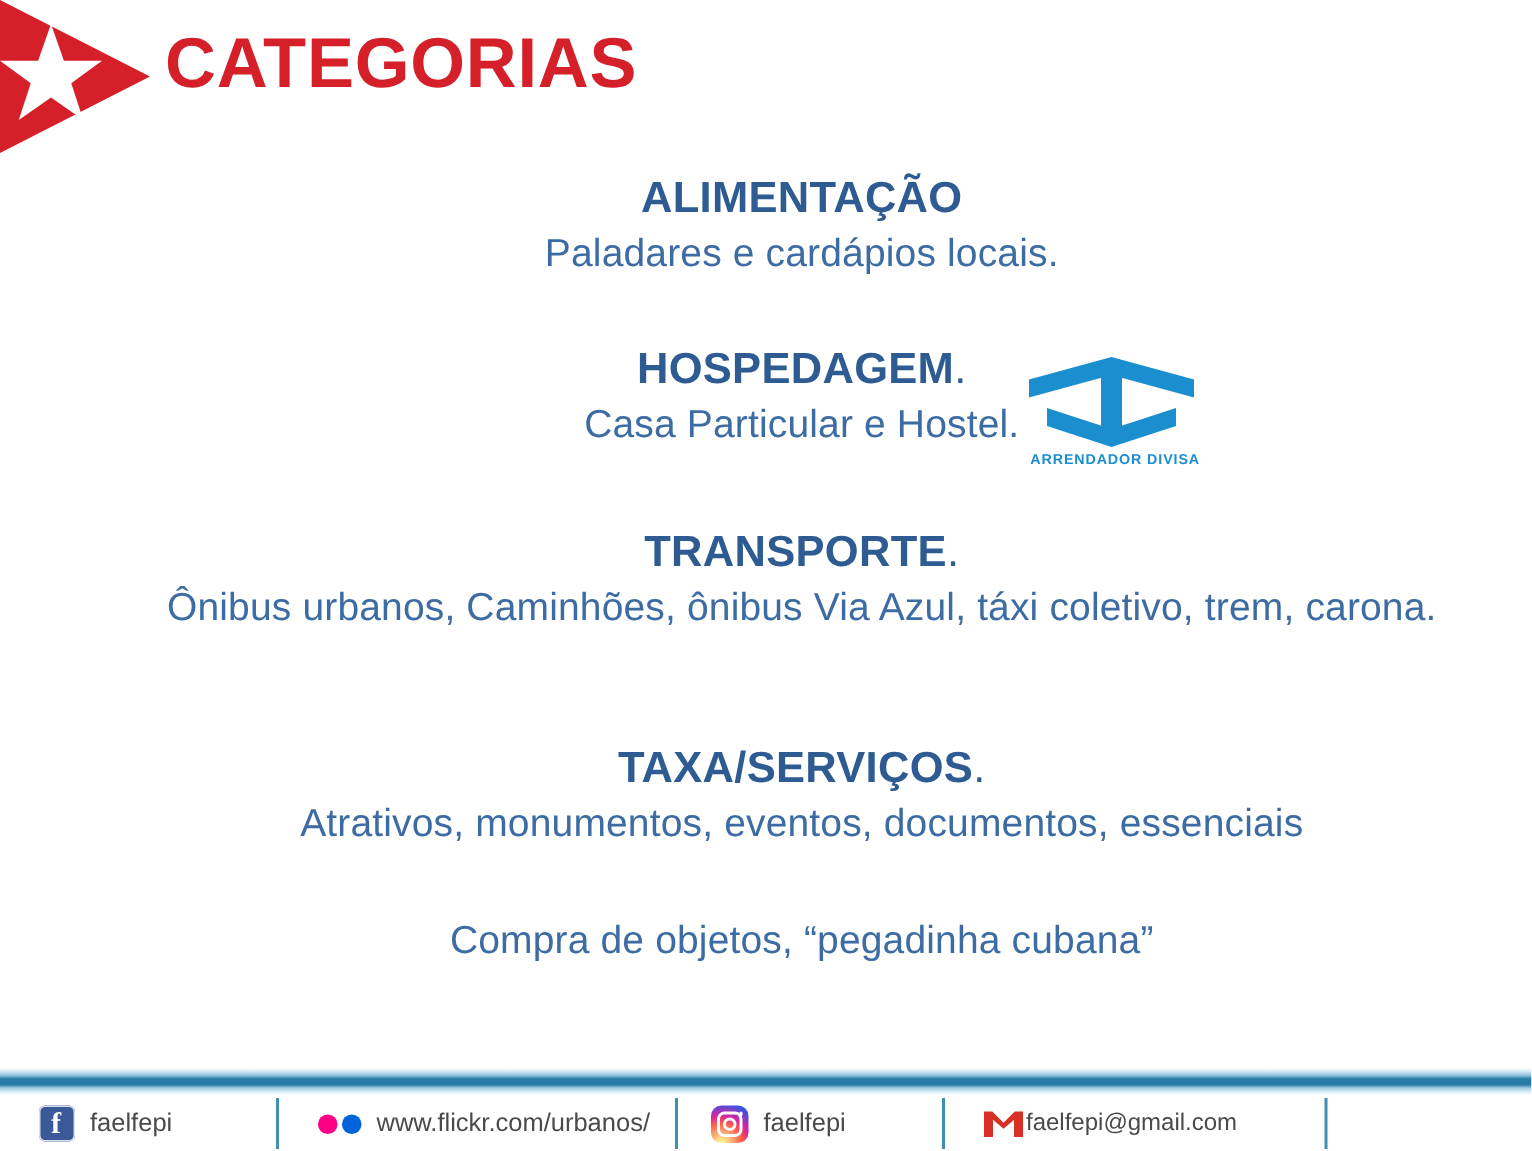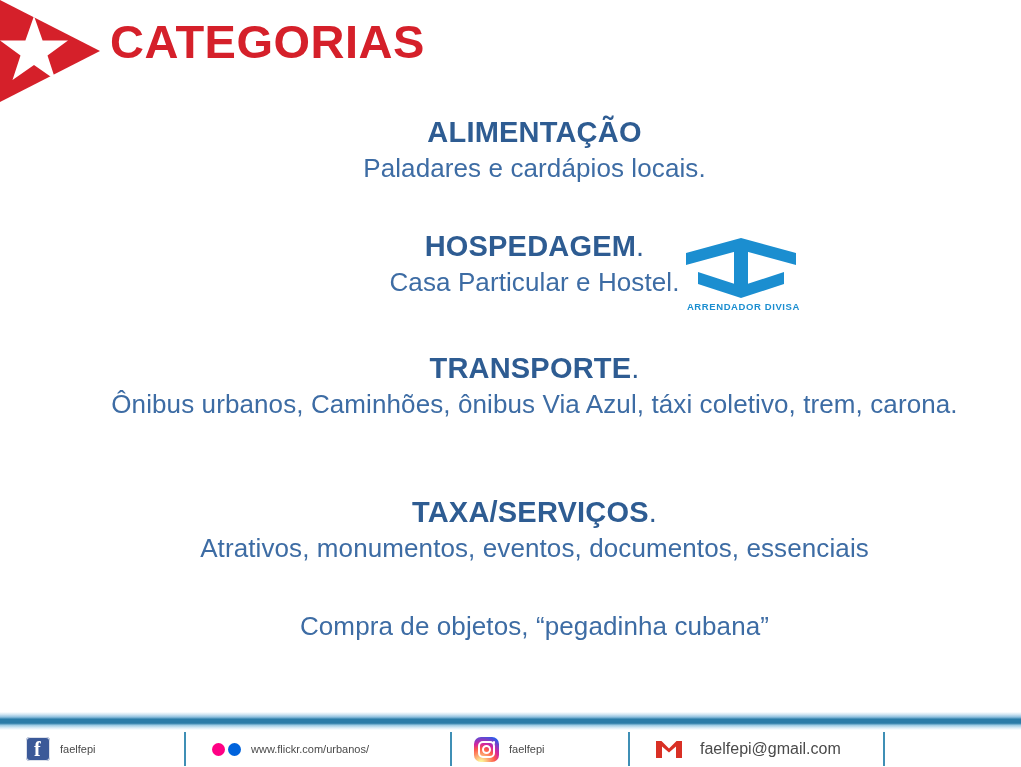--- a/index.html
+++ b/index.html
@@ -147,27 +147,27 @@
   }
   .footer-item .divider-line {
     position: absolute;
     right: 0;
     top: 1px;
     width: 1.6px;
     height: 34px;
     background: #3f8fb5;
   }
   .footer-label {
-    font-size: 11px;
+    font-size: 17px;
     color: #4a4a4a;
     margin-left: 10px;
   }
   .footer-label.small {
     font-size: 16px;
-    margin-left: 18px;
+    margin-left: 2px;
   }
 
   #footer-item-facebook   { width: 146px; padding-left: 26px; }
   #footer-item-flickr     { width: 226px; padding-left: 26px; }
   #footer-item-instagram  { width: 142px; padding-left: 22px; }
   #footer-item-gmail      { width: 215px; padding-left: 26px; }
 
   
   .fb-icon {
     width: 24px; height: 24px;

